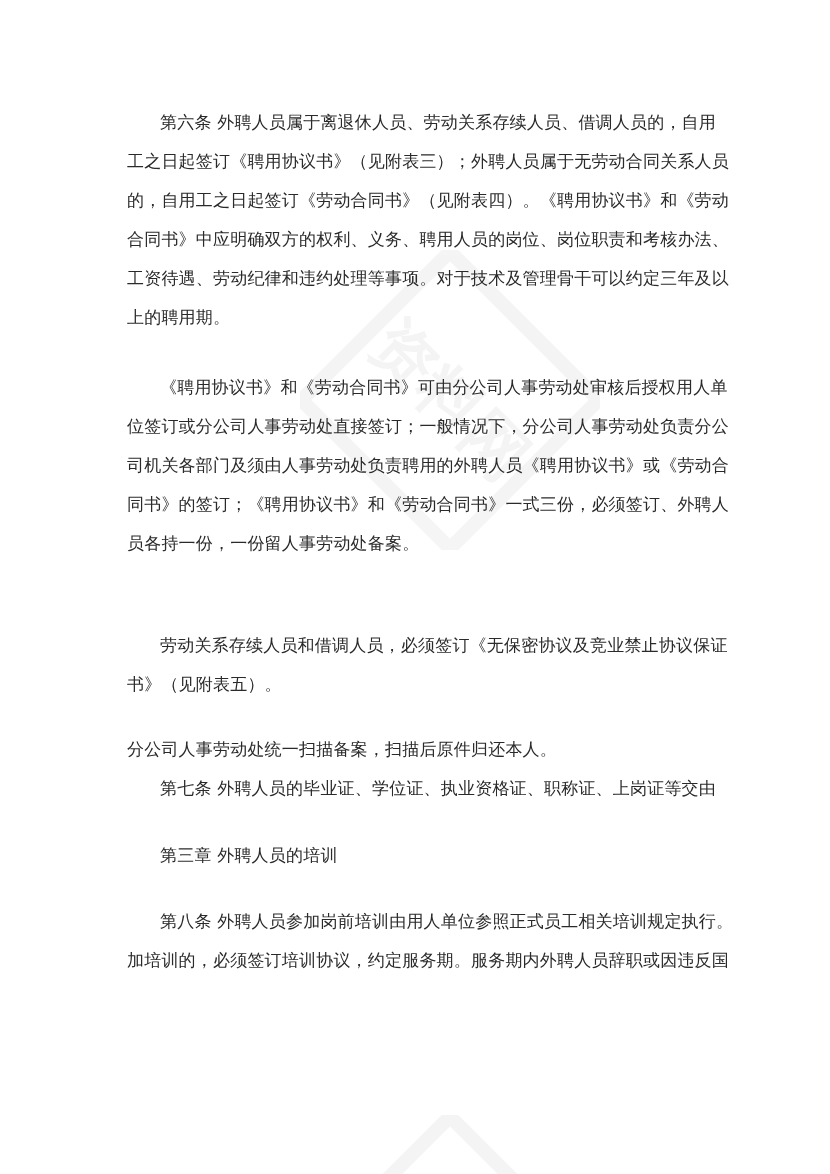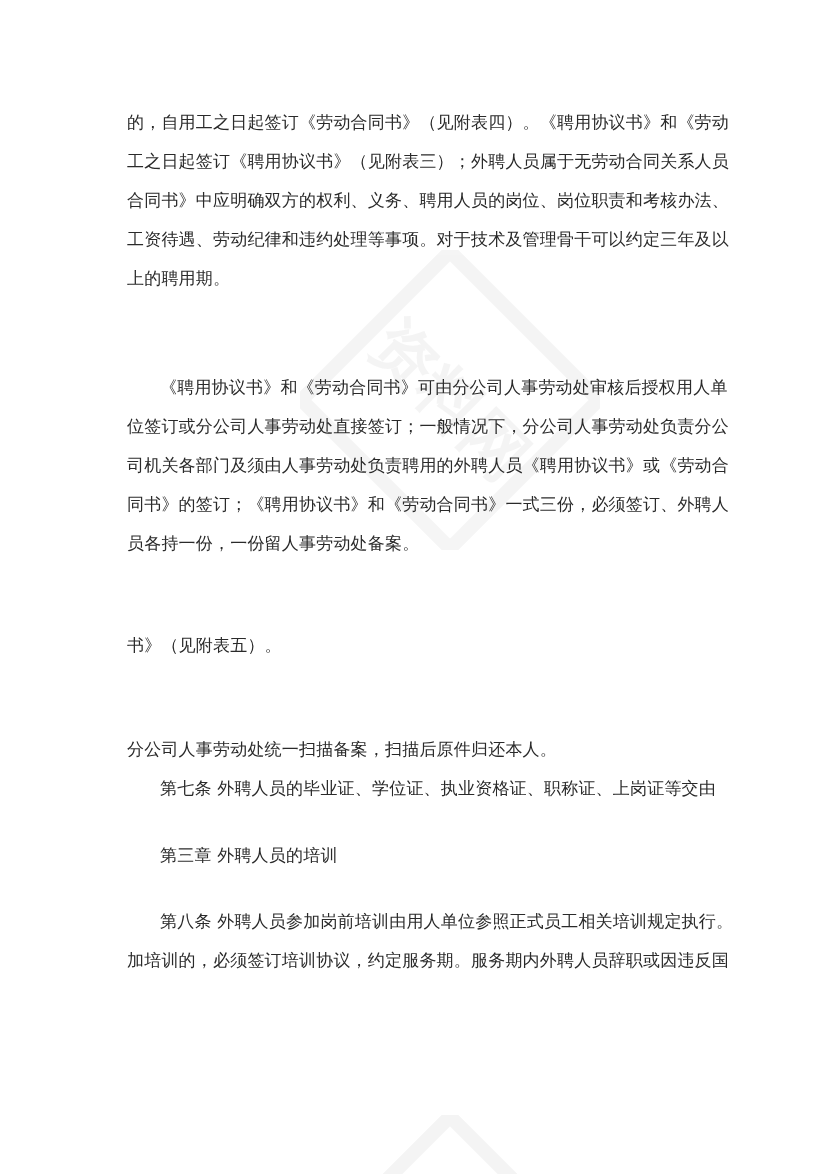--- a/index.html
+++ b/index.html
@@ -74,36 +74,38 @@
       <g transform="rotate(45 150 150)" opacity="0.10">
         <rect x="45" y="45" width="210" height="210" fill="none" stroke="#9a9a9a" stroke-width="14"></rect>
         <text x="150" y="172" text-anchor="middle" font-size="64" font-weight="bold" fill="#9a9a9a" font-family="DejaVu Sans, sans-serif">资料网</text>
       </g>
     </svg>
   </div>
 
   <div class="content">
 
     <div class="para" style="top:103px;">
+      <span class="line indent">第六条  外聘人员属于离退休人员、劳动关系存续人员、借调人员的，自用</span>
+      <span class="line">工之日起签订《聘用协议书》（见附表三）；外聘人员属于无劳动合同关系人员</span>
       <span class="line">的，自用工之日起签订《劳动合同书》（见附表四）。《聘用协议书》和《劳动</span>
-      <span class="line">工之日起签订《聘用协议书》（见附表三）；外聘人员属于无劳动合同关系人员</span>
       <span class="line">合同书》中应明确双方的权利、义务、聘用人员的岗位、岗位职责和考核办法、</span>
       <span class="line">工资待遇、劳动纪律和违约处理等事项。对于技术及管理骨干可以约定三年及以</span>
       <span class="line">上的聘用期。</span>
     </div>
 
     <div class="para" style="top:368px;">
       <span class="line indent">《聘用协议书》和《劳动合同书》可由分公司人事劳动处审核后授权用人单</span>
       <span class="line">位签订或分公司人事劳动处直接签订；一般情况下，分公司人事劳动处负责分公</span>
       <span class="line">司机关各部门及须由人事劳动处负责聘用的外聘人员《聘用协议书》或《劳动合</span>
       <span class="line">同书》的签订；《聘用协议书》和《劳动合同书》一式三份，必须签订、外聘人</span>
       <span class="line">员各持一份，一份留人事劳动处备案。</span>
     </div>
 
     <div class="para" style="top:626px;">
+      <span class="line indent">劳动关系存续人员和借调人员，必须签订《无保密协议及竞业禁止协议保证</span>
       <span class="line">书》（见附表五）。</span>
     </div>
 
     <div class="para" style="top:730px;">
       <span class="line">分公司人事劳动处统一扫描备案，扫描后原件归还本人。</span>
       <span class="line indent">第七条  外聘人员的毕业证、学位证、执业资格证、职称证、上岗证等交由</span>
     </div>
 
     <div class="para heading" style="top:836px;">
       <span class="line indent">第三章  外聘人员的培训</span>

